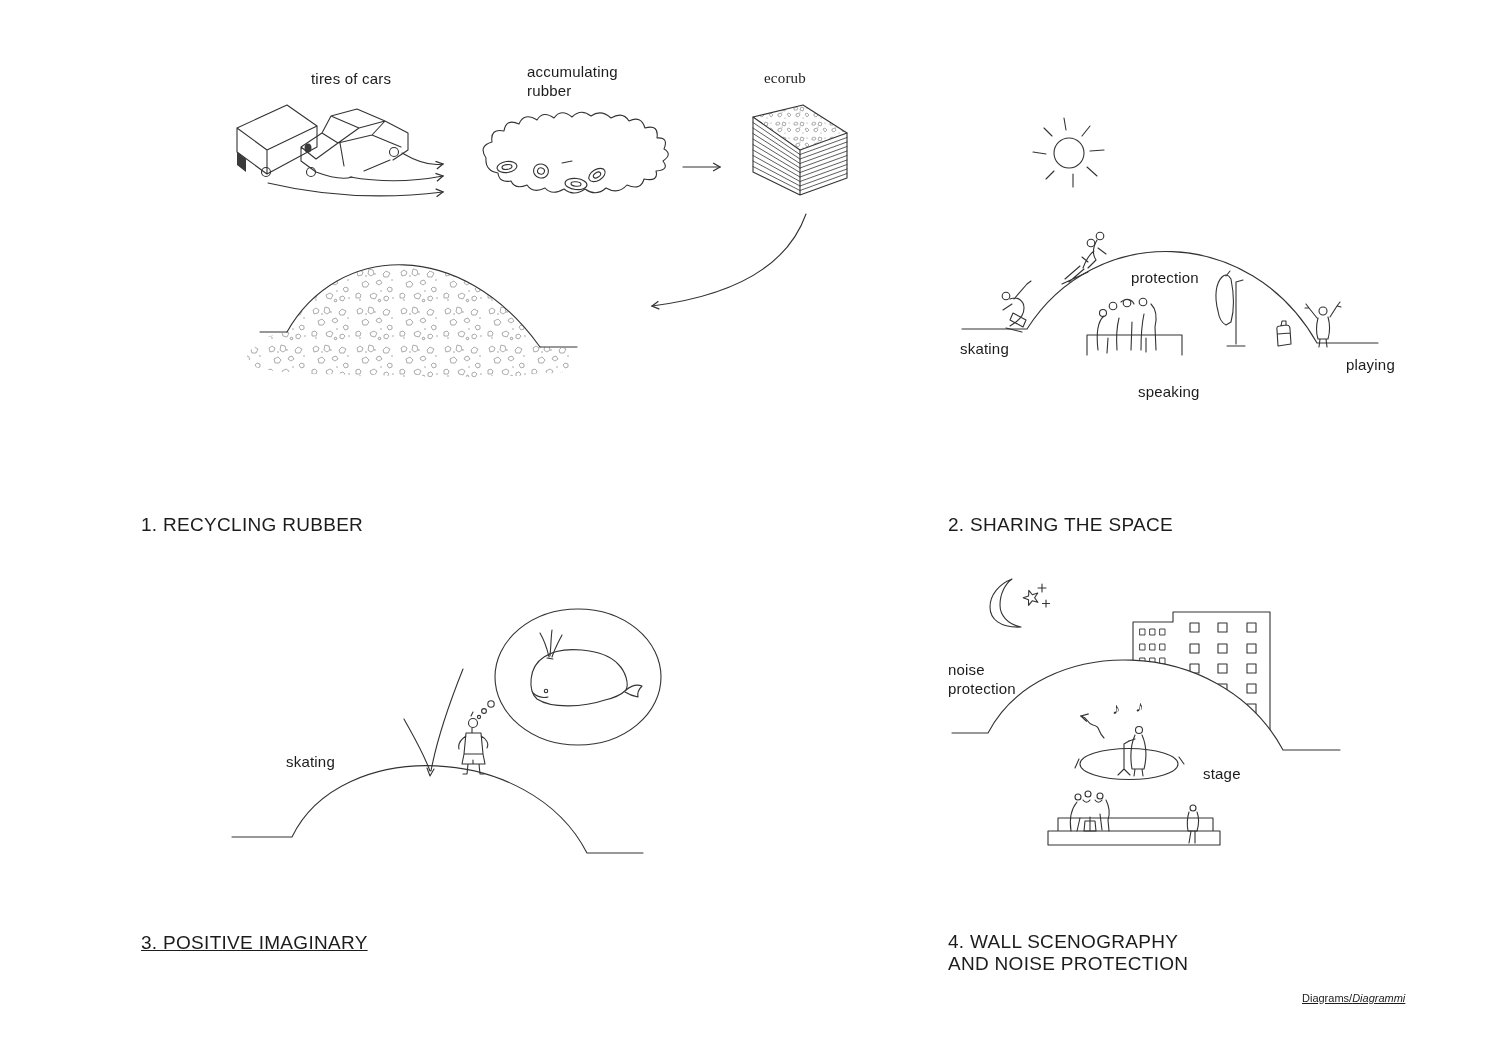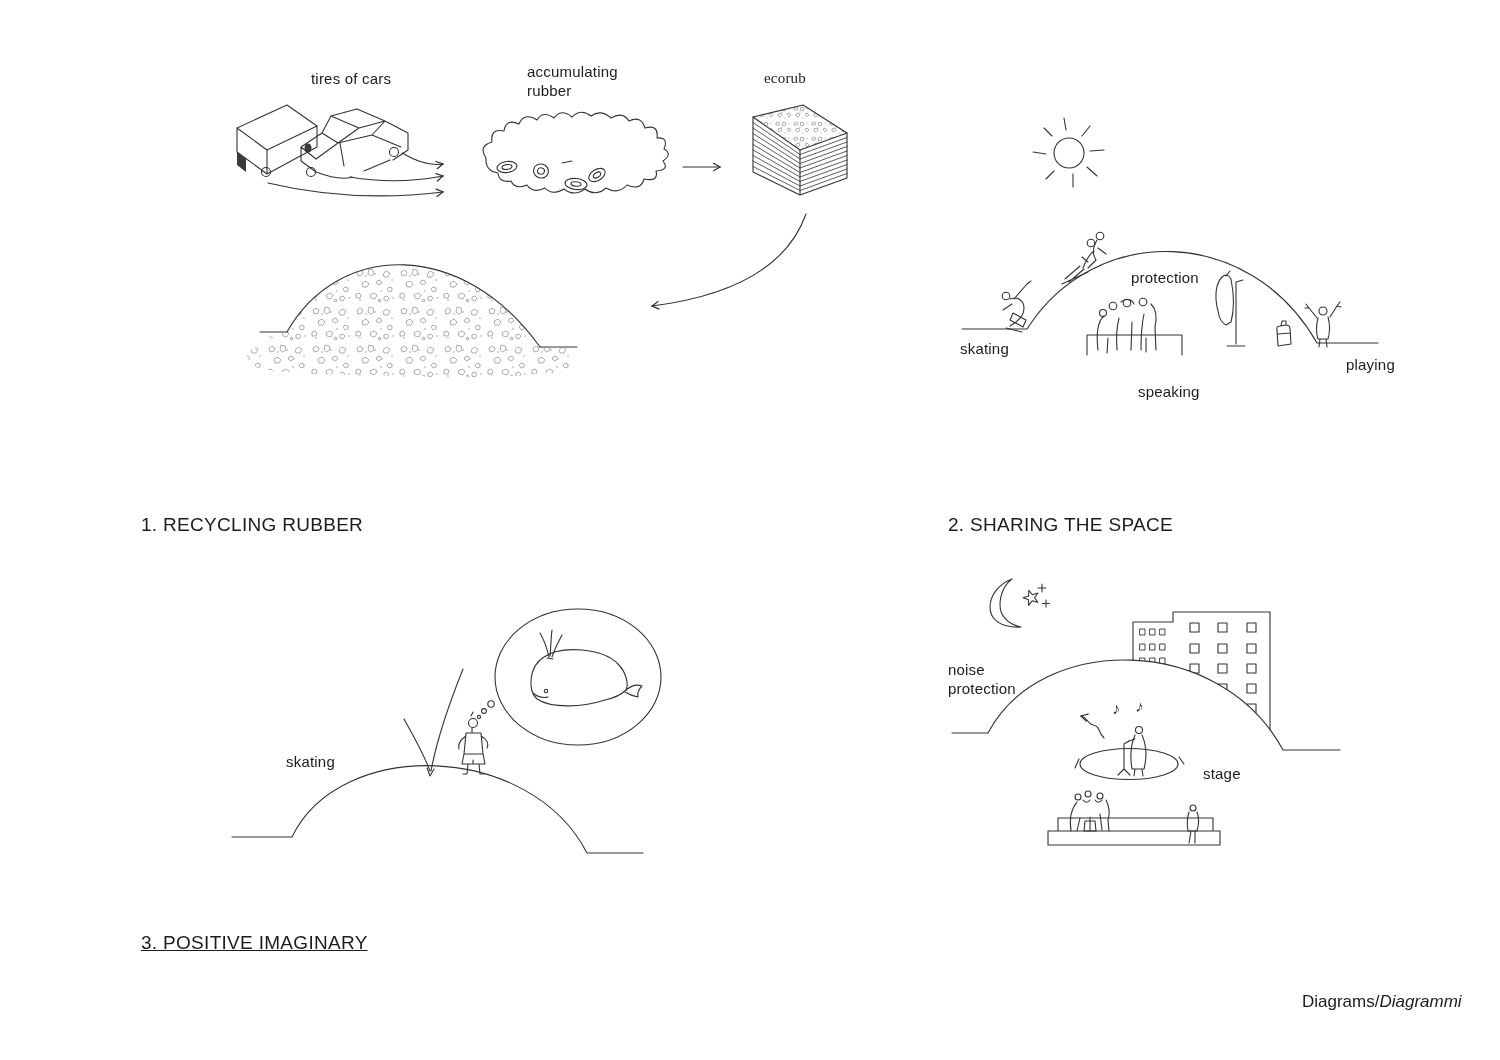--- a/index.html
+++ b/index.html
@@ -1,21 +1,21 @@
 <!DOCTYPE html>
 <html><head>
 <meta charset="utf-8">
 <style>
   html,body{margin:0;padding:0;background:#ffffff;}
   #page{position:relative;width:1500px;height:1060px;background:#ffffff;overflow:hidden;
         font-family:"Liberation Sans", sans-serif;color:#1c1c1c;}
   svg{position:absolute;left:0;top:0;}
   .lbl{position:absolute;font-size:15px;line-height:19px;color:#1c1c1c;white-space:nowrap;letter-spacing:.2px;}
   .title{position:absolute;font-size:19px;line-height:21.5px;color:#1c1c1c;white-space:nowrap;letter-spacing:.3px;margin-top:24px;}
-  .caption{position:absolute;font-size:17px;color:#1c1c1c;white-space:nowrap;}
+  .caption{position:absolute;font-size:11px;color:#1c1c1c;white-space:nowrap;text-decoration:underline;}
   .caption .it{font-style:italic;}
 </style>
 </head>
 <body>
 
 <div id="page">
 
 <svg width="1500" height="1060" viewBox="0 0 1500 1060">
   <defs>
     <marker id="ah" viewBox="0 0 10 10" refX="8" refY="5" markerWidth="9" markerHeight="9" orient="auto-start-reverse">
@@ -285,18 +285,22 @@
 <div class="title" style="left:948px;top:490px;">2. SHARING THE SPACE</div>
 
 <div class="lbl" style="left:286px;top:752px;">skating</div>
 <div class="title" style="left:141px;top:908px;text-decoration:underline;">3. POSITIVE IMAGINARY</div>
 
 <div class="lbl" style="left:948px;top:624px;margin-top:36px;">
   <div>noise</div>
   <div>protection</div>
 </div>
 <div class="lbl" style="left:1194px;top:764px;margin-left:9px;">stage</div>
+<div class="title" style="left:948px;top:907px;">
+  <div>4. WALL SCENOGRAPHY</div>
+  <div>AND NOISE PROTECTION</div>
+</div>
 
 <div class="caption" style="left:1302px;top:992px;">
   <span>Diagrams/</span><span class="it">Diagrammi</span>
 </div>
 
 </div>
 
 </body></html>

